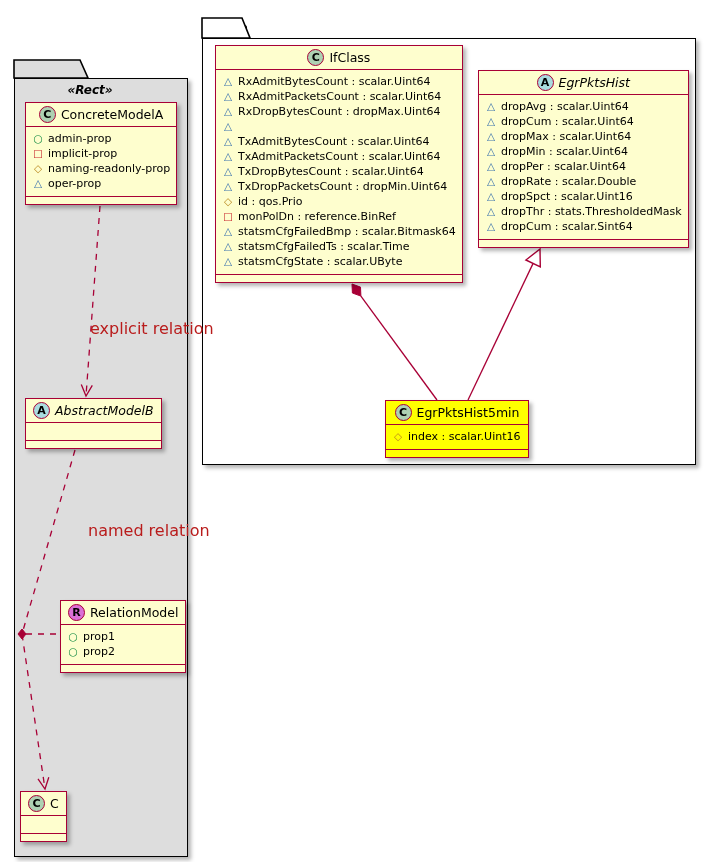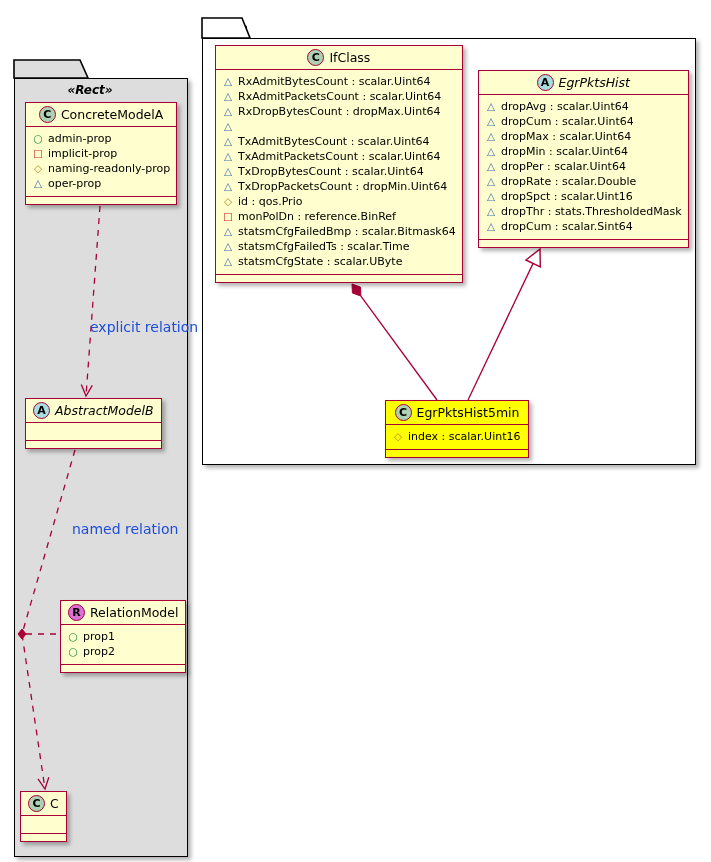--- a/index.html
+++ b/index.html
@@ -49,21 +49,21 @@
   .prop { display:flex; align-items:center; gap:4px; line-height:15px; white-space:nowrap; }
   .picon { flex:0 0 auto; width:12px; text-align:center; font-size:10.5px; }
   .icon-circle   { color:#128A42; }
   .icon-square   { color:#C82930; }
   .icon-diamond  { color:#B8861B; }
   .icon-triangle { color:#4177AF; }
   .ptext { font-size:11px; color:#000;text-align:right; }
   .methods { height:7px; }
   
   svg.overlay { position:absolute; left:0; top:0; z-index:6; pointer-events:none; }
-  .rel-label { position:absolute; font-size:14px; color:#1d4ed8; z-index:12; white-space:nowrap; }
+  .rel-label { position:absolute; font-size:16px; color:#b91c1c; z-index:12; white-space:nowrap; }
 </style>
 </head>
 <body>
 
 <div class="canvas">
 
   <div class="pkg-body pkg-legend"></div>
   <div class="pkg-body pkg-qosm"></div>
 
   <svg class="overlay" width="711" height="862">
@@ -84,21 +84,21 @@
 
     <line x1="533.1" y1="263.4" x2="468" y2="400" stroke="#A80036" stroke-width="1.3"></line>
     <polygon points="540,249 525.9,260 540.3,266.9" fill="#FFFFFF" stroke="#A80036" stroke-width="1.4"></polygon>
   </svg>
 
   <div class="pkg-title" style="left:22px;top:61px;">LEGEND</div>
   <div class="pkg-title" style="left:210px;top:20px;">qosm</div>
   <div class="stereotype">«Rect»</div>
 
   <div class="rel-label" style="left:90px;top:319px;">explicit relation</div>
-  <div class="rel-label" style="left:72px;top:521px;">named relation</div>
+  <div class="rel-label" style="left:88px;top:521px;">named relation</div>
 
   <div class="uml-class" style="left:25px;top:102px;min-width:150px;">
     <div class="cls-header">
       <span class="spot spot-c">C</span>
       <span class="cls-name">ConcreteModelA</span>
     </div>
     <div class="props">
         <div class="prop">
         <span class="picon icon-circle">○</span>
         <span class="ptext">admin-prop</span>

